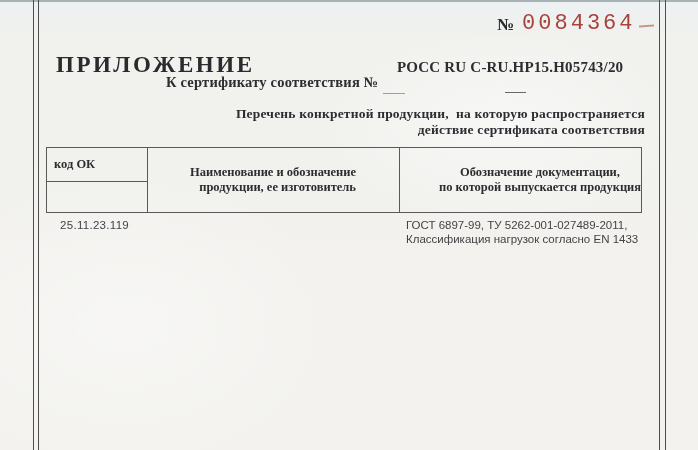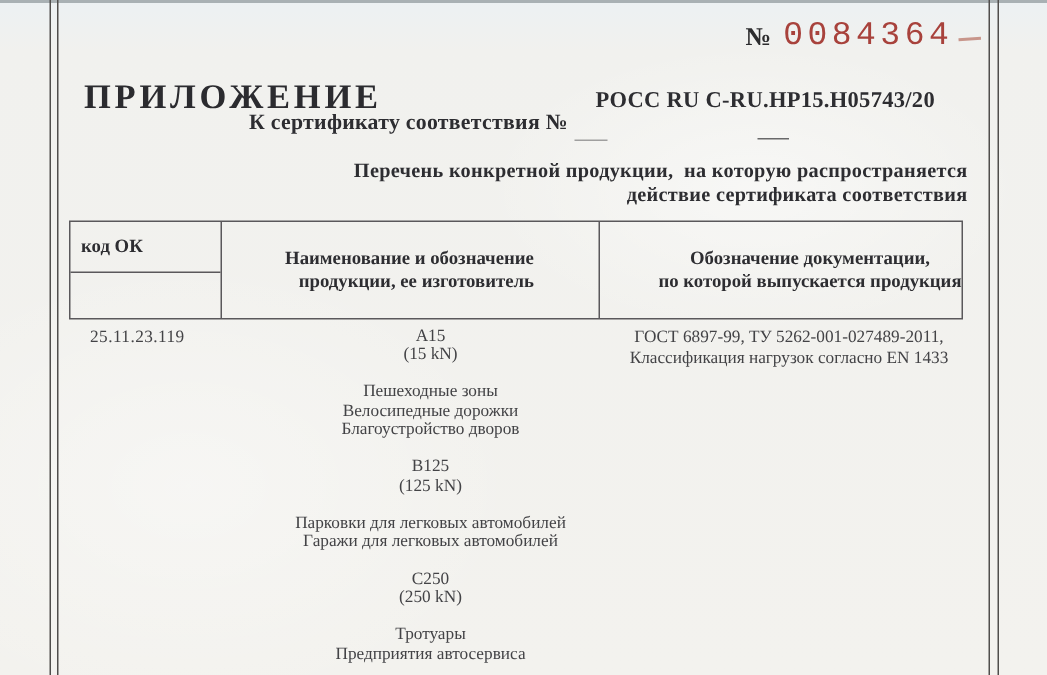--- a/index.html
+++ b/index.html
@@ -62,24 +62,23 @@
   .thead-box .vline.v2{left:352px;}
   .thead-box .hline{position:absolute;left:0;top:33px;width:100px;height:1px;background:#5a585b;}
   .cell{position:absolute;display:flex;align-items:center;text-align:center;}
   .cell.c1a{left:0;top:0;width:93px;height:33px;padding-left:7px;}
   .cell.c1b{left:0;top:34px;width:93px;height:30px;padding-left:7px;}
   .cell.c2{left:100px;top:0;width:252px;height:64px;justify-content:center;text-align:right;line-height:15px;white-space:pre-wrap;}
   .cell.c3{left:352px;top:0;width:242px;height:64px;justify-content:center;text-align:center;line-height:15px;white-space:pre-wrap;margin-left:20px;}
 
   .body-text{
     position:absolute;
-    font-family:Liberation Serif, serif;
+    font-family:Liberation Sans, sans-serif;
     color:#434346;
     white-space:pre-wrap;
-    text-align:center;
   }
   .body-code{left:60px;top:219px;font-size:11.5px;letter-spacing:.3px;}
   .body-product{left:172px;top:218px;font-size:11.5px;line-height:12.45px;width:230px;}
   .body-doc{left:406px;top:219px;font-size:11.5px;line-height:13.6px;width:240px;}
 </style>
 </head>
 <body>
 
 <div class="page">
 
@@ -110,34 +109,16 @@
     <div class="vline v2"></div>
     <div class="hline"></div>
     <div class="cell c1a">код ОК</div>
     <div class="cell c2">Наименование и обозначение
 продукции, ее изготовитель</div>
     <div class="cell c3">Обозначение документации,
 по которой выпускается продукция</div>
   </div>
 
   <div class="body-text body-code">25.11.23.119</div>
-  <div class="body-text body-product">A15
-(15 kN)
-
-Пешеходные зоны
-Велосипедные дорожки
-Благоустройство дворов
-
-B125
-(125 kN)
-
-Парковки для легковых автомобилей
-Гаражи для легковых автомобилей
-
-C250
-(250 kN)
-
-Тротуары
-Предприятия автосервиса</div>
   <div class="body-text body-doc">ГОСТ 6897-99, ТУ 5262-001-027489-2011,
 Классификация нагрузок согласно EN 1433</div>
 
 </div>
 
 </body></html>

